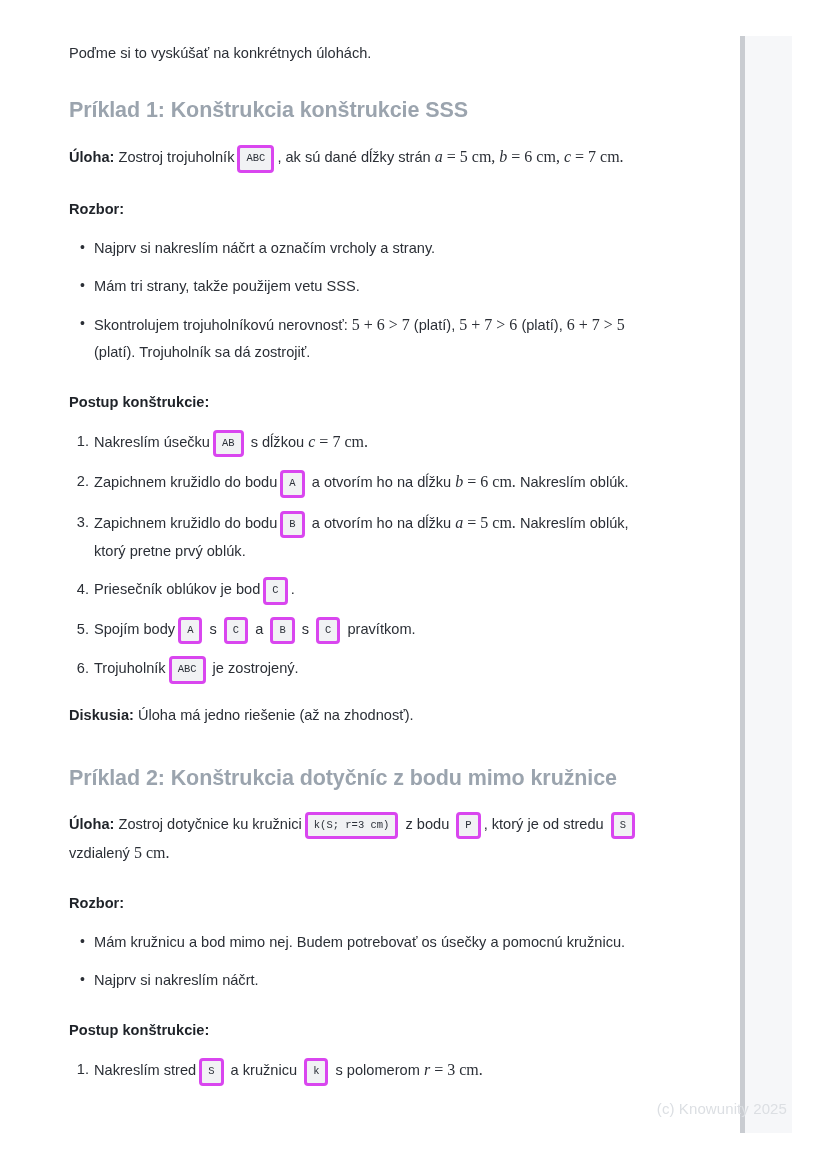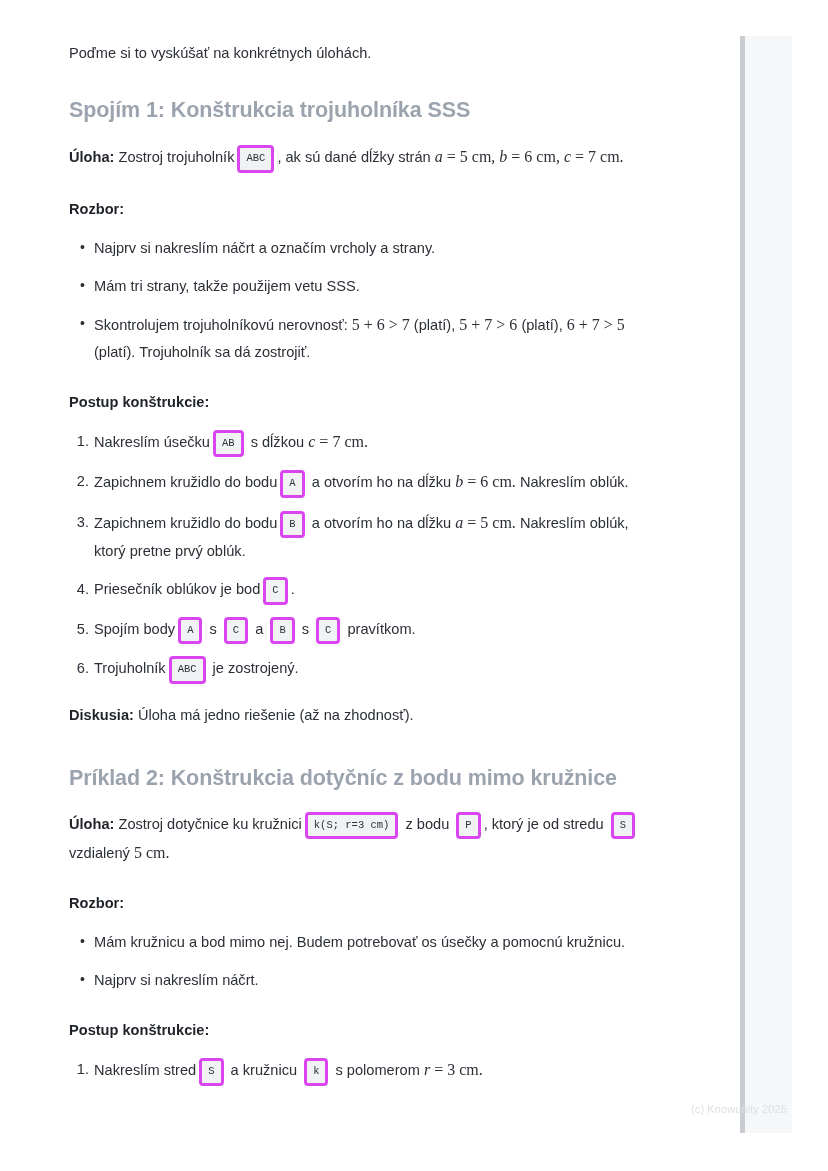--- a/index.html
+++ b/index.html
@@ -135,37 +135,37 @@
     width: 5px;
     height: 1097px;
     background: #c9ccd1;
   }
 
   
   #watermark {
     position: absolute;
     right: 41px;
     top: 1101px;
-    font-size: 11px;
+    font-size: 15px;
     line-height: 16px;
     color: #dcdfe3;
     white-space: nowrap;
     letter-spacing: 0.1px;
   }
 </style>
 </head>
 <body>
 
 <div id="page">
 
   <div id="doc">
 
     <p class="para">Poďme si to vyskúšať na konkrétnych úlohách.</p>
 
-    <h2 class="section-heading">Spojím 1: Konštrukcia trojuholníka SSS</h2>
+    <h2 class="section-heading">Príklad 1: Konštrukcia konštrukcie SSS</h2>
 
     <p class="para">
       <span class="lead-label">Úloha:</span>
       <span>Zostroj trojuholník</span><code class="tag">ABC</code><span>, ak sú dané dĺžky strán </span><span class="m"><i>a</i> = 5 cm, <i>b</i> = 6 cm, <i>c</i> = 7 cm.</span>
     </p>
 
     <h3 class="sub-heading">Rozbor:</h3>
 
     <ul class="bullets">
       <li>Najprv si nakreslím náčrt a označím vrcholy a strany.</li>

